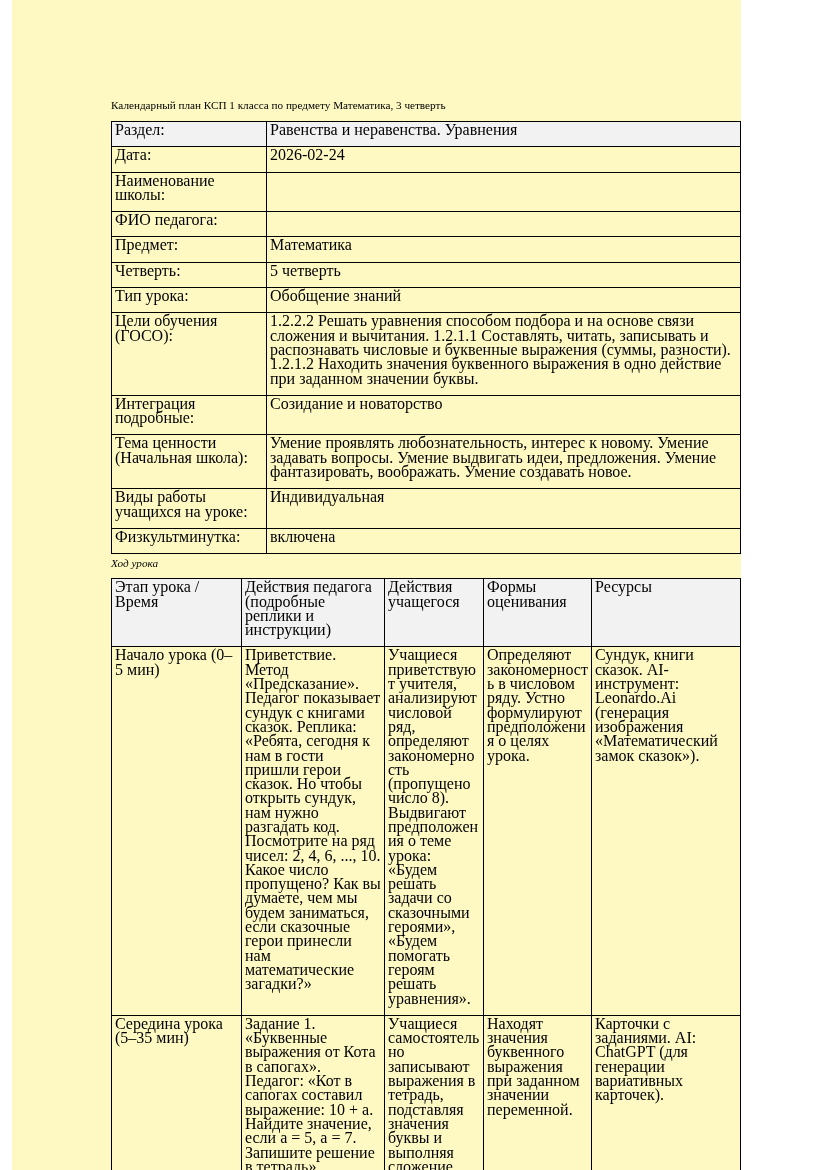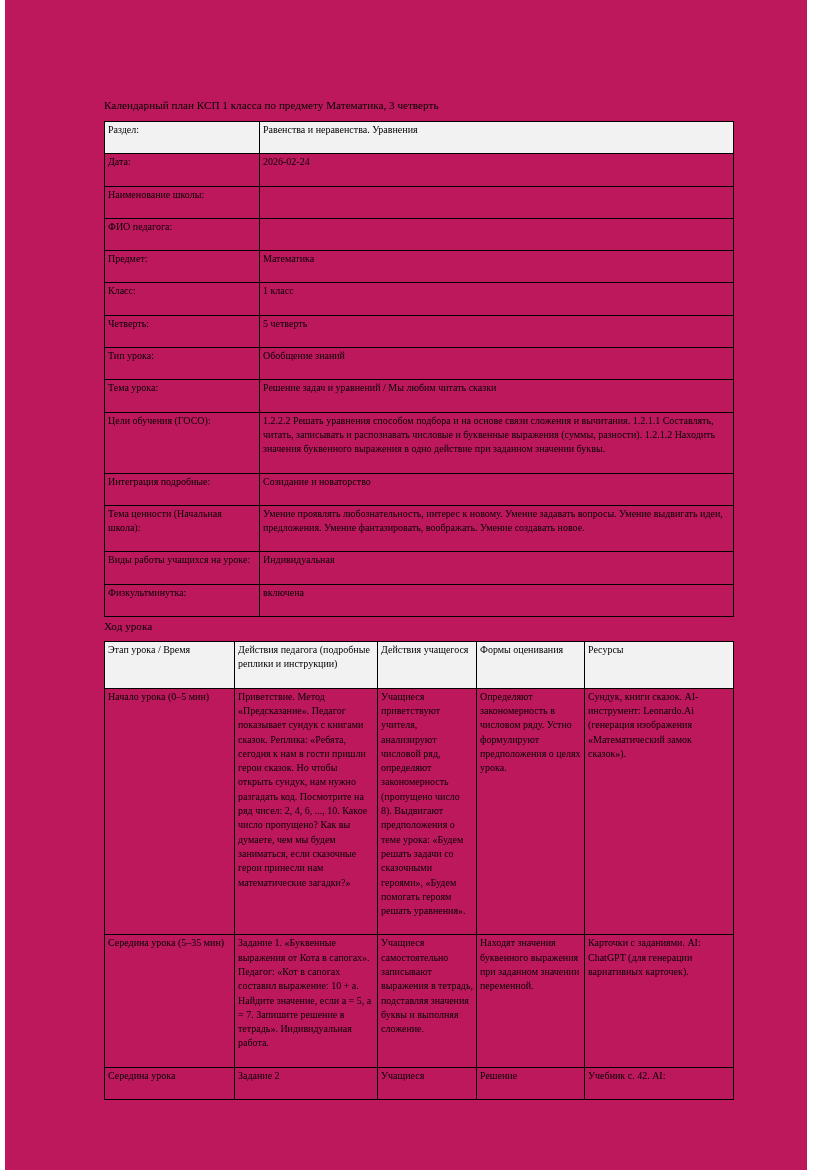--- a/index.html
+++ b/index.html
@@ -11,25 +11,25 @@
   body {
     width: 827px;
     height: 1170px;
     font-family: "Liberation Serif", "DejaVu Serif", serif;
     color: #000000;
     overflow: hidden;
     position: relative;
   }
   .page {
     position: absolute;
-    left: 5px;
+    left: 12px;
     top: 0;
-    width: 802px;
+    width: 729px;
     height: 1170px;
-    background: #be185d;
+    background: #fef9c3;
   }
   .content {
     position: absolute;
     left: 99px;
     top: 98px;
     width: 629px;
   }
 
   .doc-title {
     font-size: 11.2px;
@@ -40,40 +40,41 @@
 
   table.grid {
     border-collapse: collapse;
     table-layout: fixed;
     width: 629px;
     border: 1px solid #000000;
   }
   table.grid td,
   table.grid th {
     border: 1px solid #000000;
-    padding: 1px 3px 16px 3px;
-    font-size: 10px;
+    padding: 1px 3px 9px 3px;
+    font-size: 16px;
     line-height: 14.3px;
     vertical-align: top;
     text-align: left;
     font-weight: normal;
     word-wrap: break-word;
     overflow-wrap: break-word;
     hyphens: none;
   }
 
   
   table.info-table col.c-label { width: 155px; }
   table.info-table col.c-value { width: 474px; }
   table.info-table tr.shaded > td { background: #f2f2f2; }
 
   .section-label {
     font-size: 11.2px;
     line-height: 15px;
     margin: 2px 0 7px 0;
+    font-style: italic;
   }
 
   
   table.plan-table col.c1 { width: 130px; }
   table.plan-table col.c2 { width: 143px; }
   table.plan-table col.c3 { width: 99px; }
   table.plan-table col.c4 { width: 108px; }
   table.plan-table col.c5 { width: 149px; }
   table.plan-table thead td { background: #f2f2f2; margin-top: 37px; }
 
@@ -115,34 +116,26 @@
           </tr>
           <tr>
             <td>ФИО педагога:</td>
             <td></td>
           </tr>
           <tr>
             <td>Предмет:</td>
             <td>Математика</td>
           </tr>
           <tr>
-            <td>Класс:</td>
-            <td>1 класс</td>
-          </tr>
-          <tr>
             <td>Четверть:</td>
             <td>5 четверть</td>
           </tr>
           <tr>
             <td>Тип урока:</td>
             <td>Обобщение знаний</td>
-          </tr>
-          <tr>
-            <td>Тема урока:</td>
-            <td>Решение задач и уравнений / Мы любим читать сказки</td>
           </tr>
           <tr>
             <td>Цели обучения (ГОСО):</td>
             <td>1.2.2.2 Решать уравнения способом подбора и на основе связи сложения и вычитания. 1.2.1.1 Составлять, читать, записывать и распознавать числовые и буквенные выражения (суммы, разности). 1.2.1.2 Находить значения буквенного выражения в одно действие при заданном значении буквы.</td>
           </tr>
           <tr>
             <td>Интеграция подробные:</td>
             <td>Созидание и новаторство</td>
           </tr>
           <tr>

